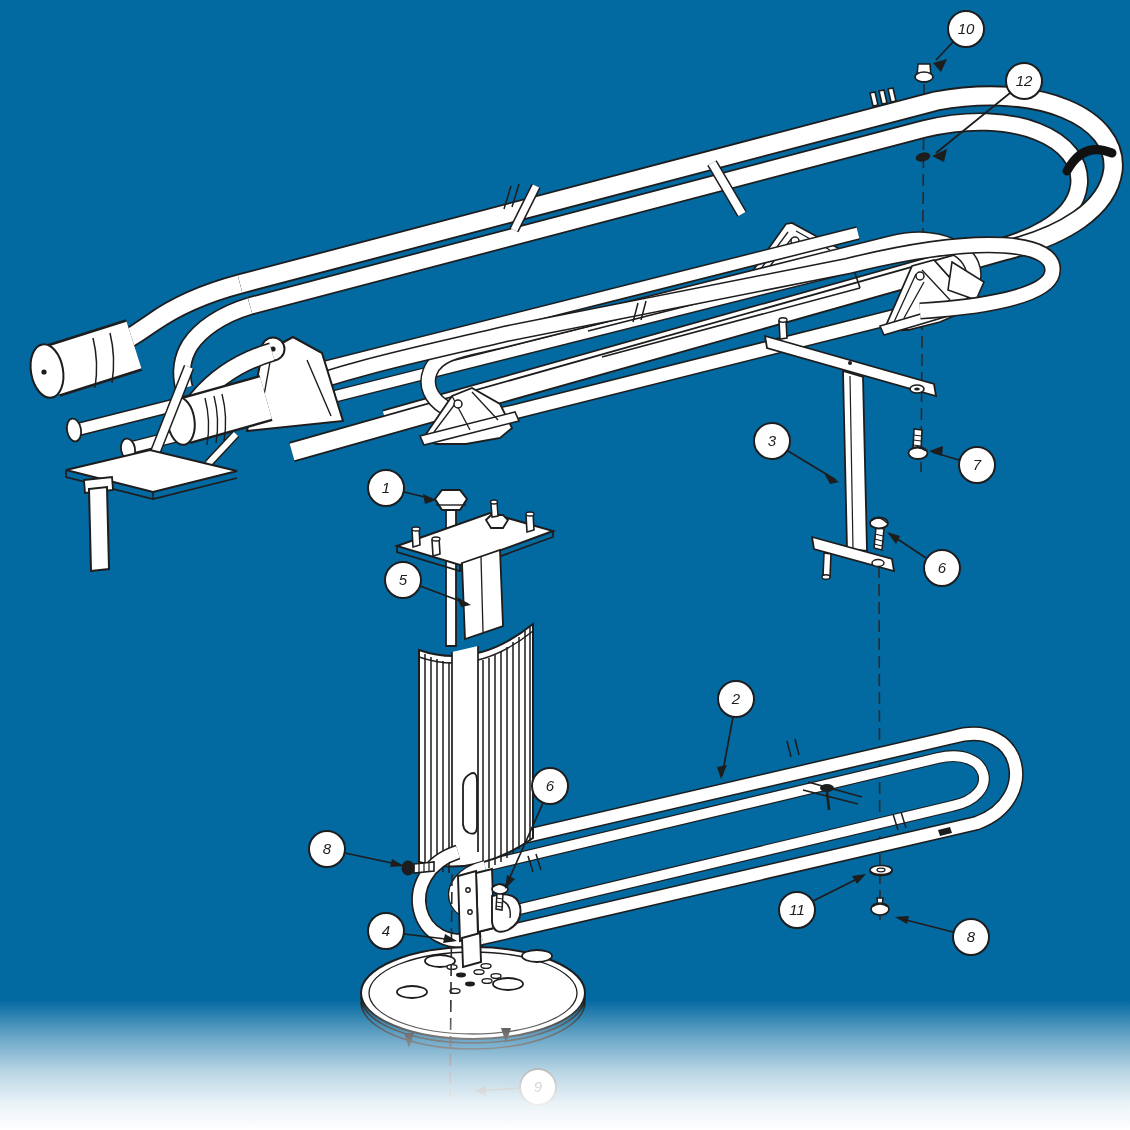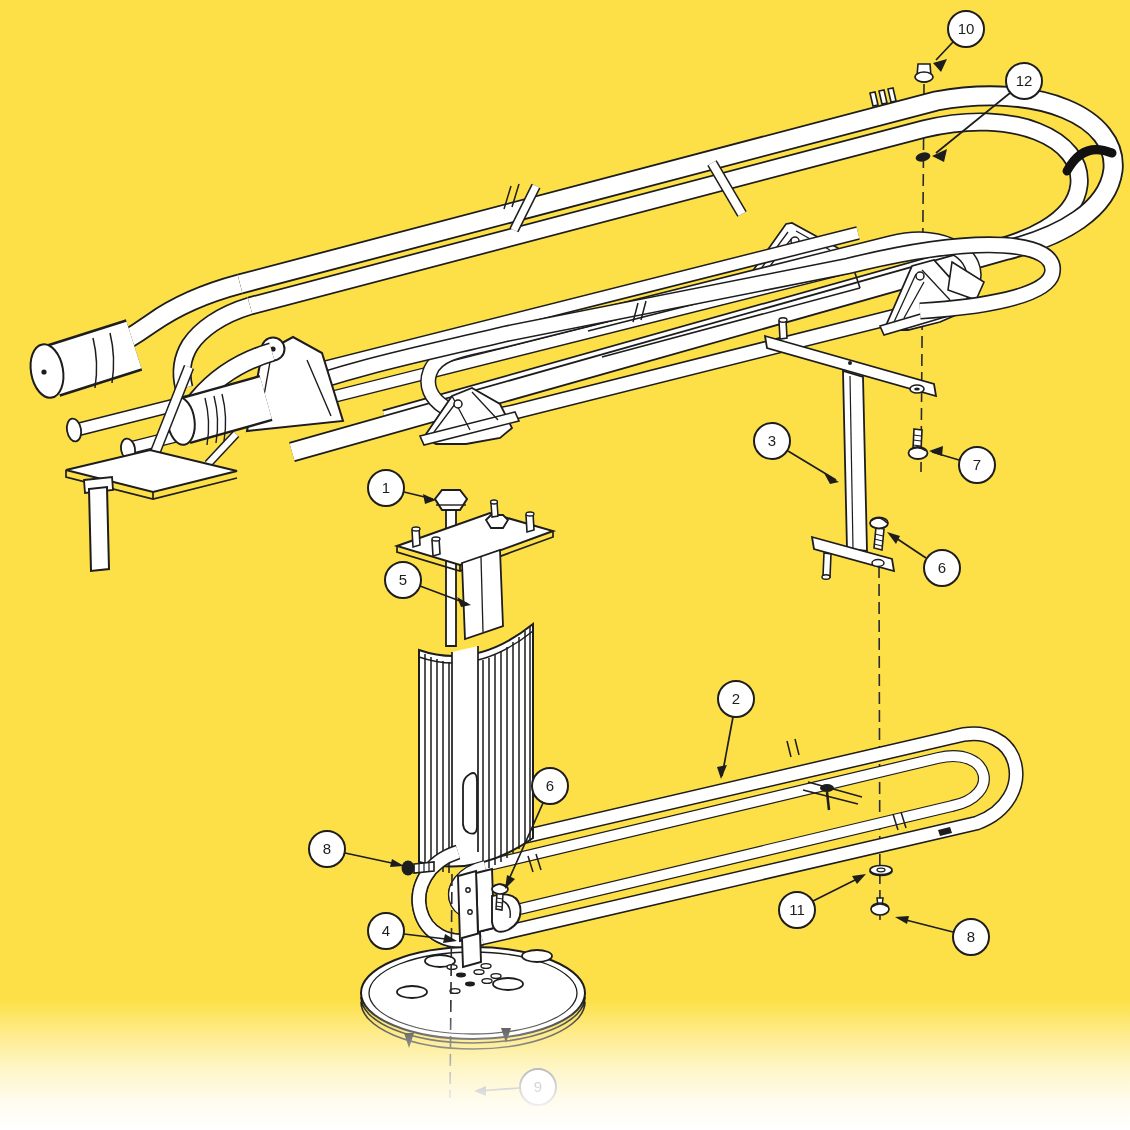--- a/index.html
+++ b/index.html
@@ -1,17 +1,17 @@
 <!DOCTYPE html>
 <html><head>
 <meta charset="utf-8">
 <style>
   html,body{margin:0;padding:0;background:#fff;}
-  #stage{position:relative;width:1130px;height:1130px;background:#fde047;overflow:hidden;
-         font-family:"Liberation Sans", sans-serif;}
+  #stage{position:relative;width:1130px;height:1130px;background:#0369a1;overflow:hidden;
+         font-family:"Liberation Sans", sans-serif;font-style:italic;}
   #stage svg{position:absolute;left:0;top:0;}
   .case-b{fill:none;stroke:#1d1d1d;}
   .case-w{fill:none;stroke:#ffffff;}
   .ln{fill:none;stroke:#1d1d1d;}
   .wf{fill:#ffffff;stroke:#1d1d1d;}
   .dk{fill:#1d1d1d;stroke:none;}
   .dash{fill:none;stroke:#2a2a2a;stroke-width:1.6;stroke-dasharray:12 6;}
   .leader{fill:none;stroke:#1d1d1d;stroke-width:1.7;}
   .balloon-circle{fill:#ffffff;stroke:#1d1d1d;stroke-width:2;}
   .balloon-num{fill:#1d1d1d;font-size:15px;text-anchor:middle;

